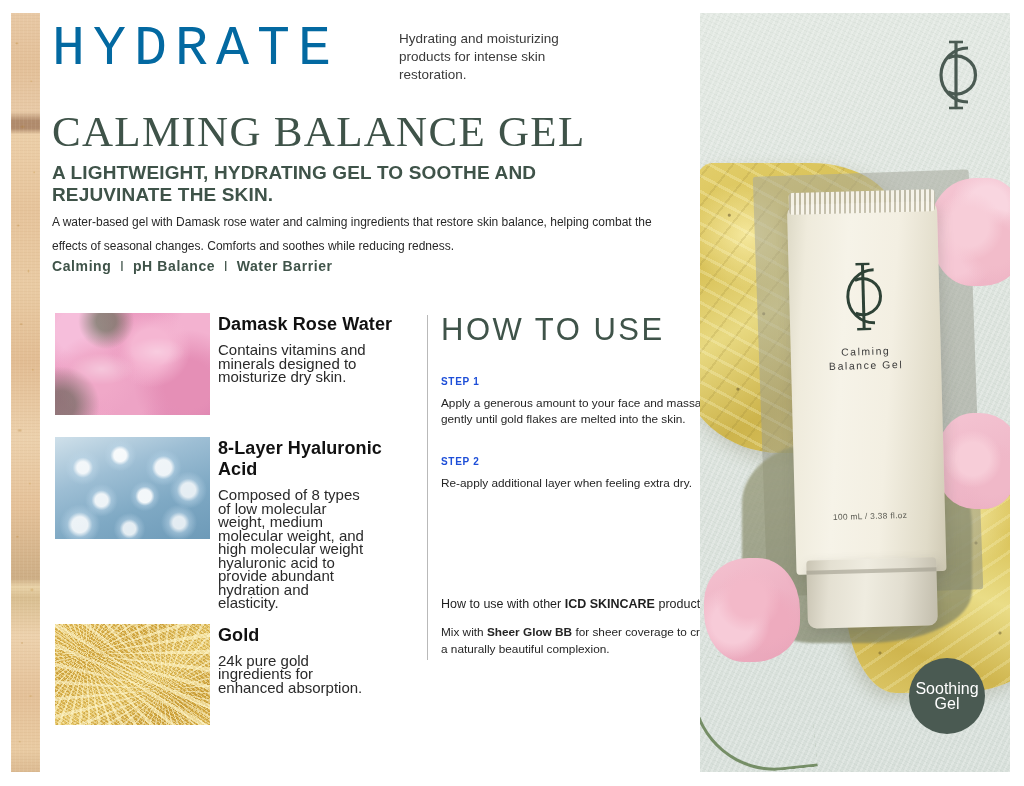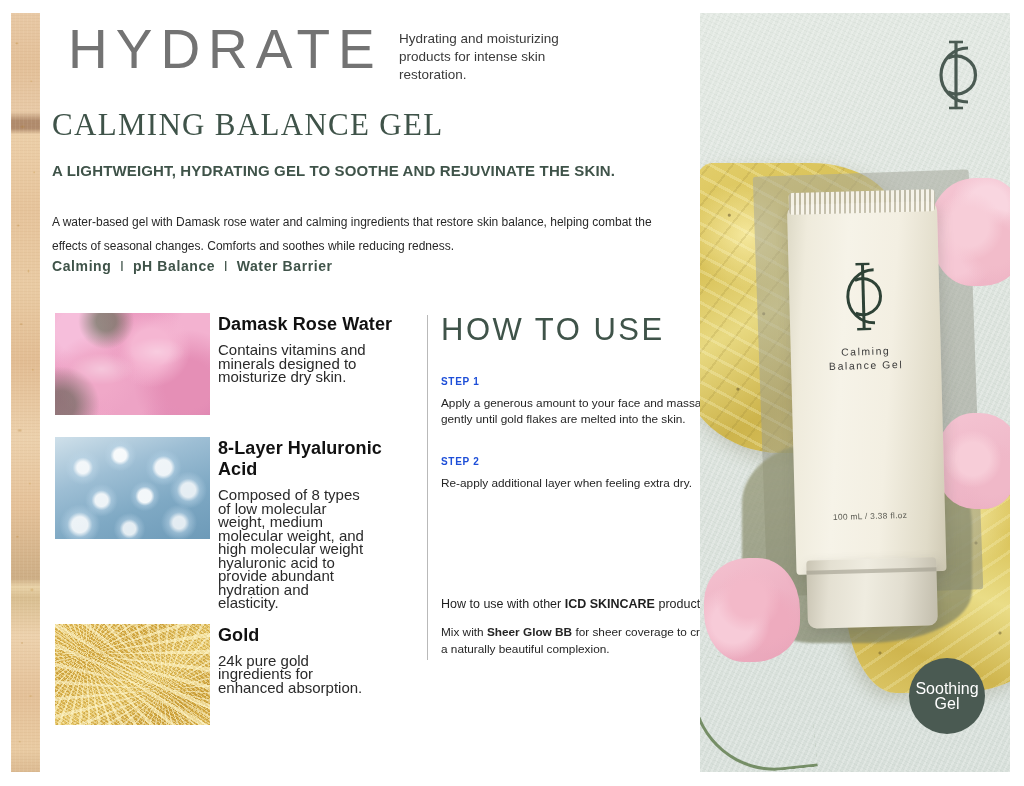--- a/index.html
+++ b/index.html
@@ -46,35 +46,35 @@
       repeating-linear-gradient(0deg, rgba(160,115,60,.06) 0 1px, transparent 1px 3px),
       repeating-linear-gradient(90deg, rgba(255,240,210,.08) 0 1px, transparent 1px 4px);
   }
 
   
   .left-col{ position:absolute; left:52px; top:0; width:630px; height:786px; }
 
   .hydrate-row{ position:absolute; left:0; top:22px; width:630px; height:80px; }
   .hydrate-title{
     font-size:55px; font-weight:300; letter-spacing:8px;
-    color:#737373; line-height:1; font-family:Liberation Sans, sans-serif;margin-left:16px;
+    color:#0369a1; line-height:1; font-family:Liberation Mono, monospace;
   }
   .hydrate-sub{
     position:absolute; left:347px; top:8px; width:200px;
     font-size:13.5px; line-height:18px; color:#3a3a3a; font-weight:400;
   }
 
   .product-name{
     position:absolute; left:0; top:107px;
-    font-size:31px; font-weight:400; letter-spacing:1.3px;
+    font-size:43px; font-weight:400; letter-spacing:1.3px;
     color:#3f5349; font-family:"Liberation Serif", serif;
   }
   .tagline{
     position:absolute; left:0; top:162px; width:600px;
-    font-size:15px; font-weight:700; letter-spacing:.15px; color:#3f5349;
+    font-size:19px; font-weight:700; letter-spacing:.15px; color:#3f5349;
   }
   .desc{
     position:absolute; left:0; top:210px; width:600px;
     font-size:12px; line-height:24px; color:#282828;
   }
   .benefits{
     position:absolute; left:0; top:258px;
     font-size:14px; font-weight:700; letter-spacing:.6px; color:#3f5349;
   }
   .benefits .sep{ padding:0 4px; font-weight:400; }

